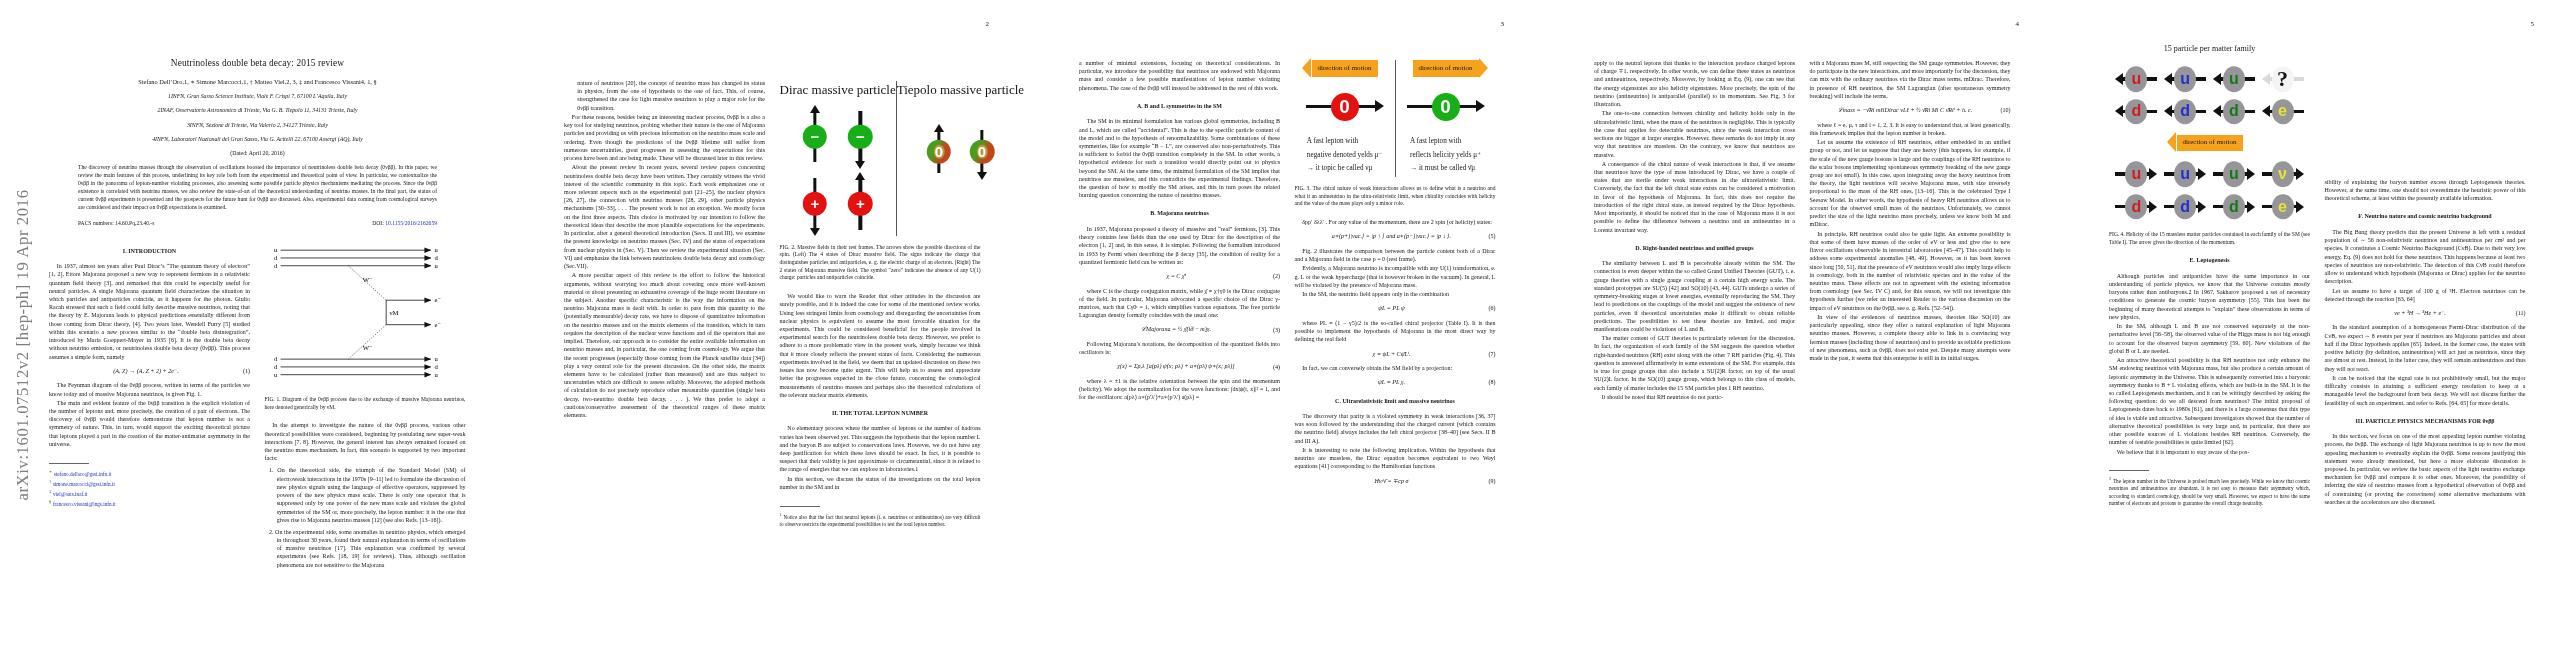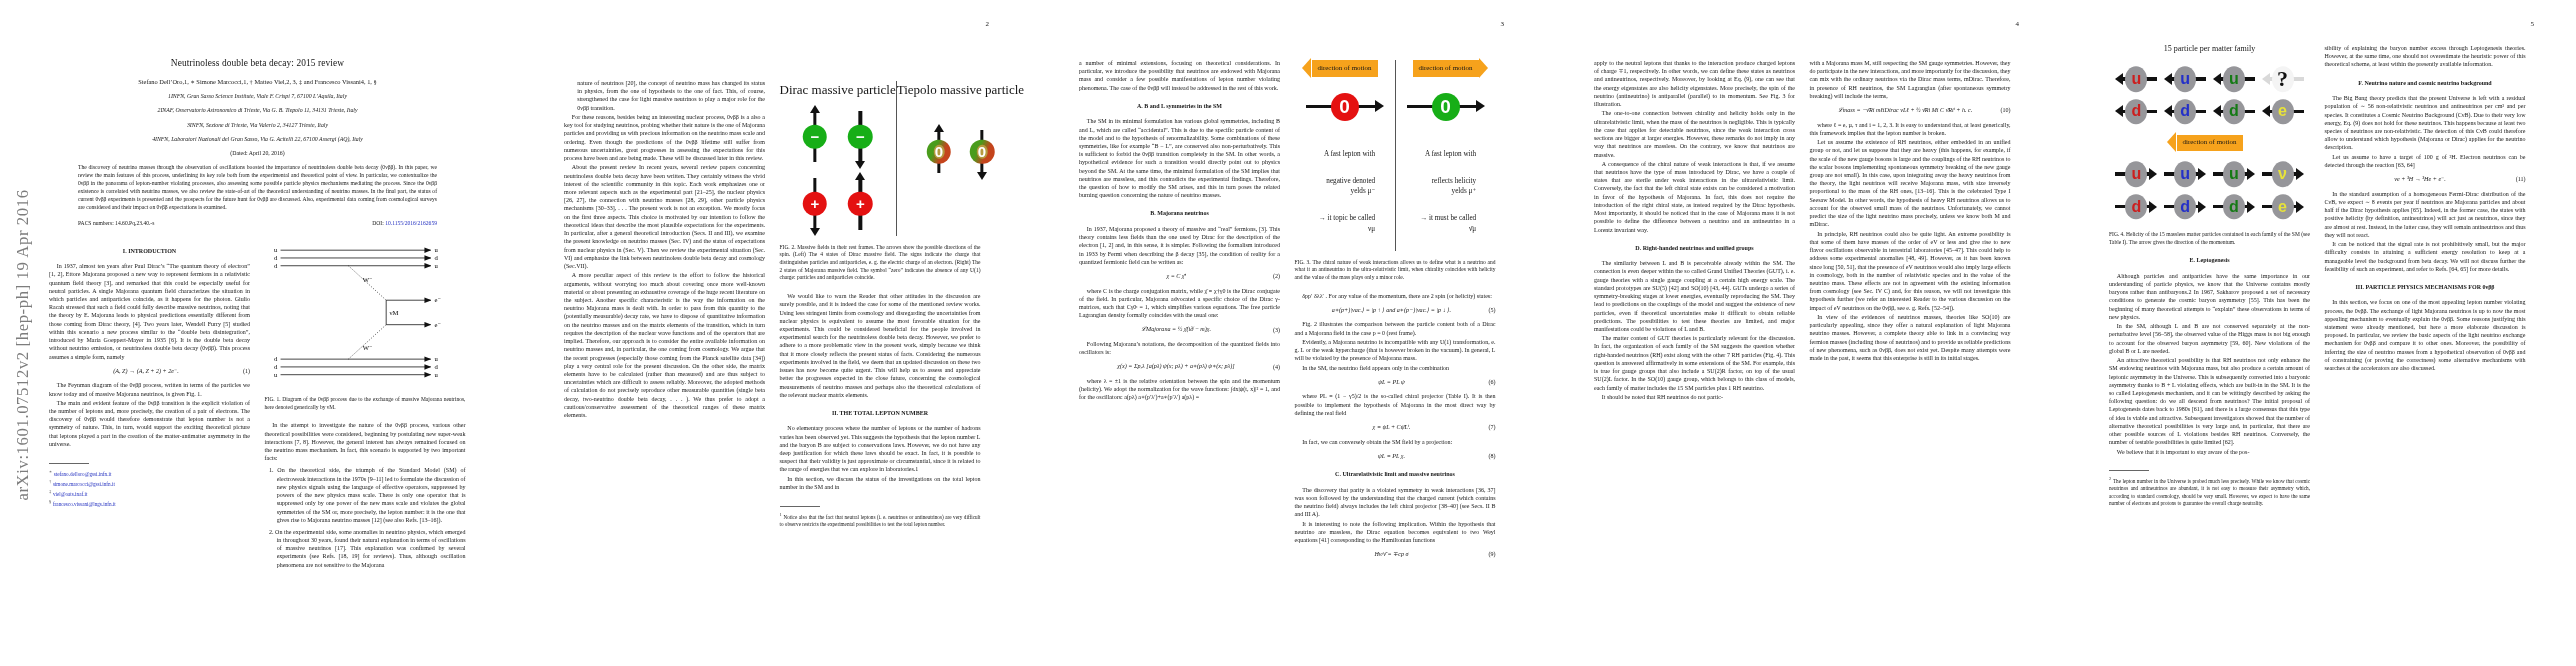--- a/index.html
+++ b/index.html
@@ -3,21 +3,21 @@
 <meta charset="utf-8">
 <style>
   html,body{margin:0;padding:0;background:#ffffff;}
   #spread{display:flex;width:2576px;height:667px;background:#ffffff;overflow:hidden;
           font-family:"Liberation Serif","DejaVu Serif",serif;color:#161616;}
   .page{position:relative;flex:0 0 515px;width:515px;height:667px;overflow:hidden;background:#fff;}
   .pageno{position:absolute;top:20px;right:41px;font-size:7px;}
   .arxiv{position:absolute;left:23px;top:345px;transform:translate(-50%,-50%) rotate(-90deg);
          white-space:nowrap;font-size:16.7px;color:#7d7d7d;letter-spacing:0.6px;}
   .cols{display:flex;gap:14.5px;padding:0 49px;}
-  .pt140{padding-top:79px;} .pt105{padding-top:59px;} .pt88{padding-top:44px;}
+  .pt140{padding-top:79px;} .pt105{padding-top:59px;} .pt88{padding-top:44px;align-items:flex-end;}
   .col{width:201px;font-size:6px;line-height:1.37;text-align:justify;}
   .col p{margin:0 0 1.1px 0;text-indent:7.8px;}
   .col p.noind{text-indent:0;}
   .col p.hang{padding-left:13.3px;text-indent:0;}
   .col p.listitem{padding-left:12.2px;text-indent:-7.8px;margin:3.9px 0;}
   .subsec{text-align:center;font-weight:bold;font-size:6px;margin:10px 3.3px 7.2px;text-indent:0;}
   .eq{display:flex;align-items:center;margin:6.1px 0;text-indent:0;}
   .eq-body{flex:1;text-align:center;font-style:italic;font-size:6.1px;}
   .eq-num{font-style:normal;font-size:6px;}
   
@@ -71,21 +71,21 @@
           border-top:10.6px solid transparent;border-bottom:10.6px solid transparent;border-left:9.4px solid #f6a21c;}
   .helstate{position:relative;width:78px;height:36px;margin:12.2px 0 7.8px;}
   .helstate .hbar{position:absolute;left:0;right:7.8px;top:15.6px;height:3.9px;background:#111;}
   .helstate .hhead{position:absolute;right:0;top:10.6px;width:0;height:0;
           border-top:6.7px solid transparent;border-bottom:6.7px solid transparent;border-left:9px solid #111;}
   .helstate .horb{position:absolute;left:50%;top:50%;transform:translate(-50%,-50%);width:28px;height:28px;border-radius:50%;
           display:flex;align-items:center;justify-content:center;color:#fff;font-weight:bold;font-size:19px;
           font-family:"Liberation Sans","DejaVu Sans",sans-serif;}
   .horb.red{background:#e41111;} .horb.green{background:#17ae17;}
   .fig3txt{font-size:7.2px;line-height:1.5;text-align:center;}
-  .fig3txt p{margin:16px;text-indent:0 !important;text-align:right;}
+  .fig3txt p{margin:3px;text-indent:0 !important;text-align:left;}
   
   .fig4{display:flex;flex-direction:column;align-items:center;}
   .fig4title{font-size:8px;margin-bottom:7.8px;}
   .prow{display:flex;gap:6.7px;margin:2.8px 0;}
   .pt4{position:relative;width:42px;height:27px;}
   .pt4 .bar{position:absolute;top:11.7px;height:3.3px;background:#111;}
   .pt4.right .bar{left:0;right:6.7px;} .pt4.left .bar{left:6.7px;right:0;}
   .pt4 .head{position:absolute;top:7.2px;width:0;height:0;border-top:6.1px solid transparent;border-bottom:6.1px solid transparent;}
   .pt4.right .head{right:0;border-left:8.3px solid #111;}
   .pt4.left .head{left:0;border-right:8.3px solid #111;}

